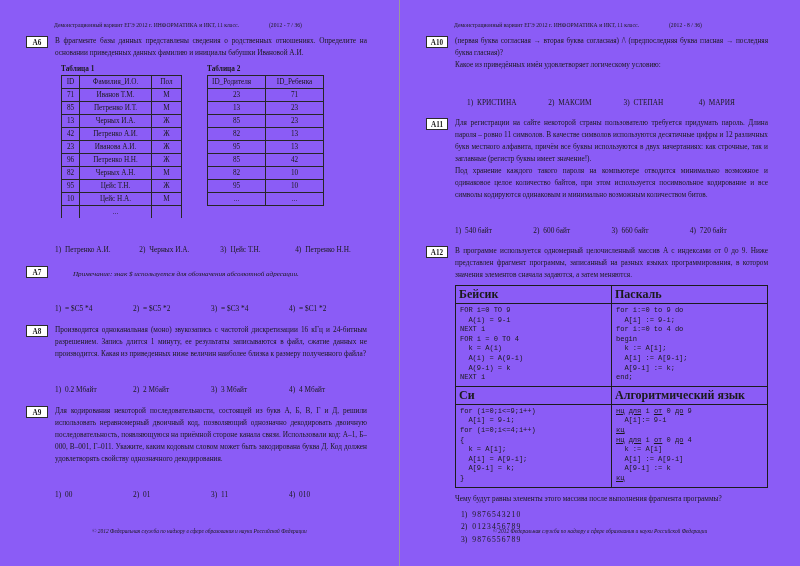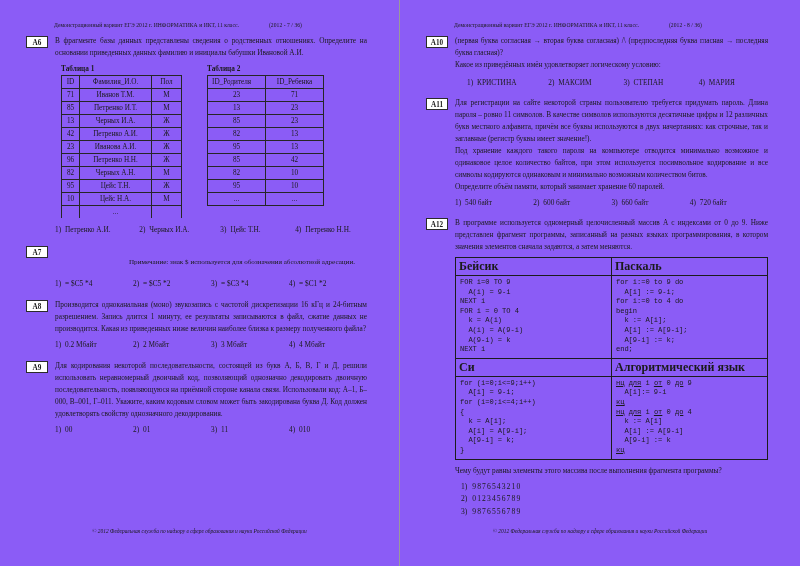--- a/index.html
+++ b/index.html
@@ -79,35 +79,36 @@
     font-size: 7.3px;
     line-height: 12px;
     text-align: justify;
     text-justify: inter-word;
     margin: 0;
   }
   .q-text.nojust { text-align: left; }
   .note {
     font-size: 7.1px;
     line-height: 10.2px;
-    margin: 12px;
+    font-style: italic;
+    margin: 4px;
     padding-left: 14px;
-    text-align: right;
   }
 
   
   .opts {
     display: flex;
     margin-top: 5px;
     font-size: 7.3px;
     line-height: 10px;
   }
   .opts .opt {
     display: inline-block;
     white-space: nowrap;
+    margin-top: 20px;
   }
   .opts.cols4 .opt { width: 25%; }
   .opts.a6 .opt:nth-child(1) { width: 27%; }
   .opts.a6 .opt:nth-child(2) { width: 26%; }
   .opts.a6 .opt:nth-child(3) { width: 24%; }
   .opts.a10 .opt:nth-child(1) { width: 27%; }
   .opts.a10 .opt:nth-child(2) { width: 25%; }
   .opts.a10 .opt:nth-child(3) { width: 25%; }
   .opt .num { margin-right: 4px; }
   .opts-stack {
@@ -415,21 +416,20 @@
             <span class="opt"><span class="num">4)</span><span>МАРИЯ</span></span>
           </div>
         </div>
       </div>
 
       <div class="q" style="margin-top:9px">
         <div class="q-code">A11</div>
         <div class="q-body">
           <p class="q-text">Для регистрации на сайте некоторой страны пользователю требуется придумать пароль. Длина пароля – ровно 11 символов. В качестве символов используются десятичные цифры и 12 различных букв местного алфавита, причём все буквы используются в двух начертаниях: как строчные, так и заглавные (регистр буквы имеет значение!).</p>
           <p class="q-text">Под хранение каждого такого пароля на компьютере отводится минимально возможное и одинаковое целое количество байтов, при этом используется посимвольное кодирование и все символы кодируются одинаковым и минимально возможным количеством битов.</p>
-          <p class="q-text nojust">Определите объём памяти, который занимает хранение 60 паролей.</p>
           <div class="opts cols4">
             <span class="opt"><span class="num">1)</span><span>540 байт</span></span>
             <span class="opt"><span class="num">2)</span><span>600 байт</span></span>
             <span class="opt"><span class="num">3)</span><span>660 байт</span></span>
             <span class="opt"><span class="num">4)</span><span>720 байт</span></span>
           </div>
         </div>
       </div>
 
       <div class="q" style="margin-top:9px">

